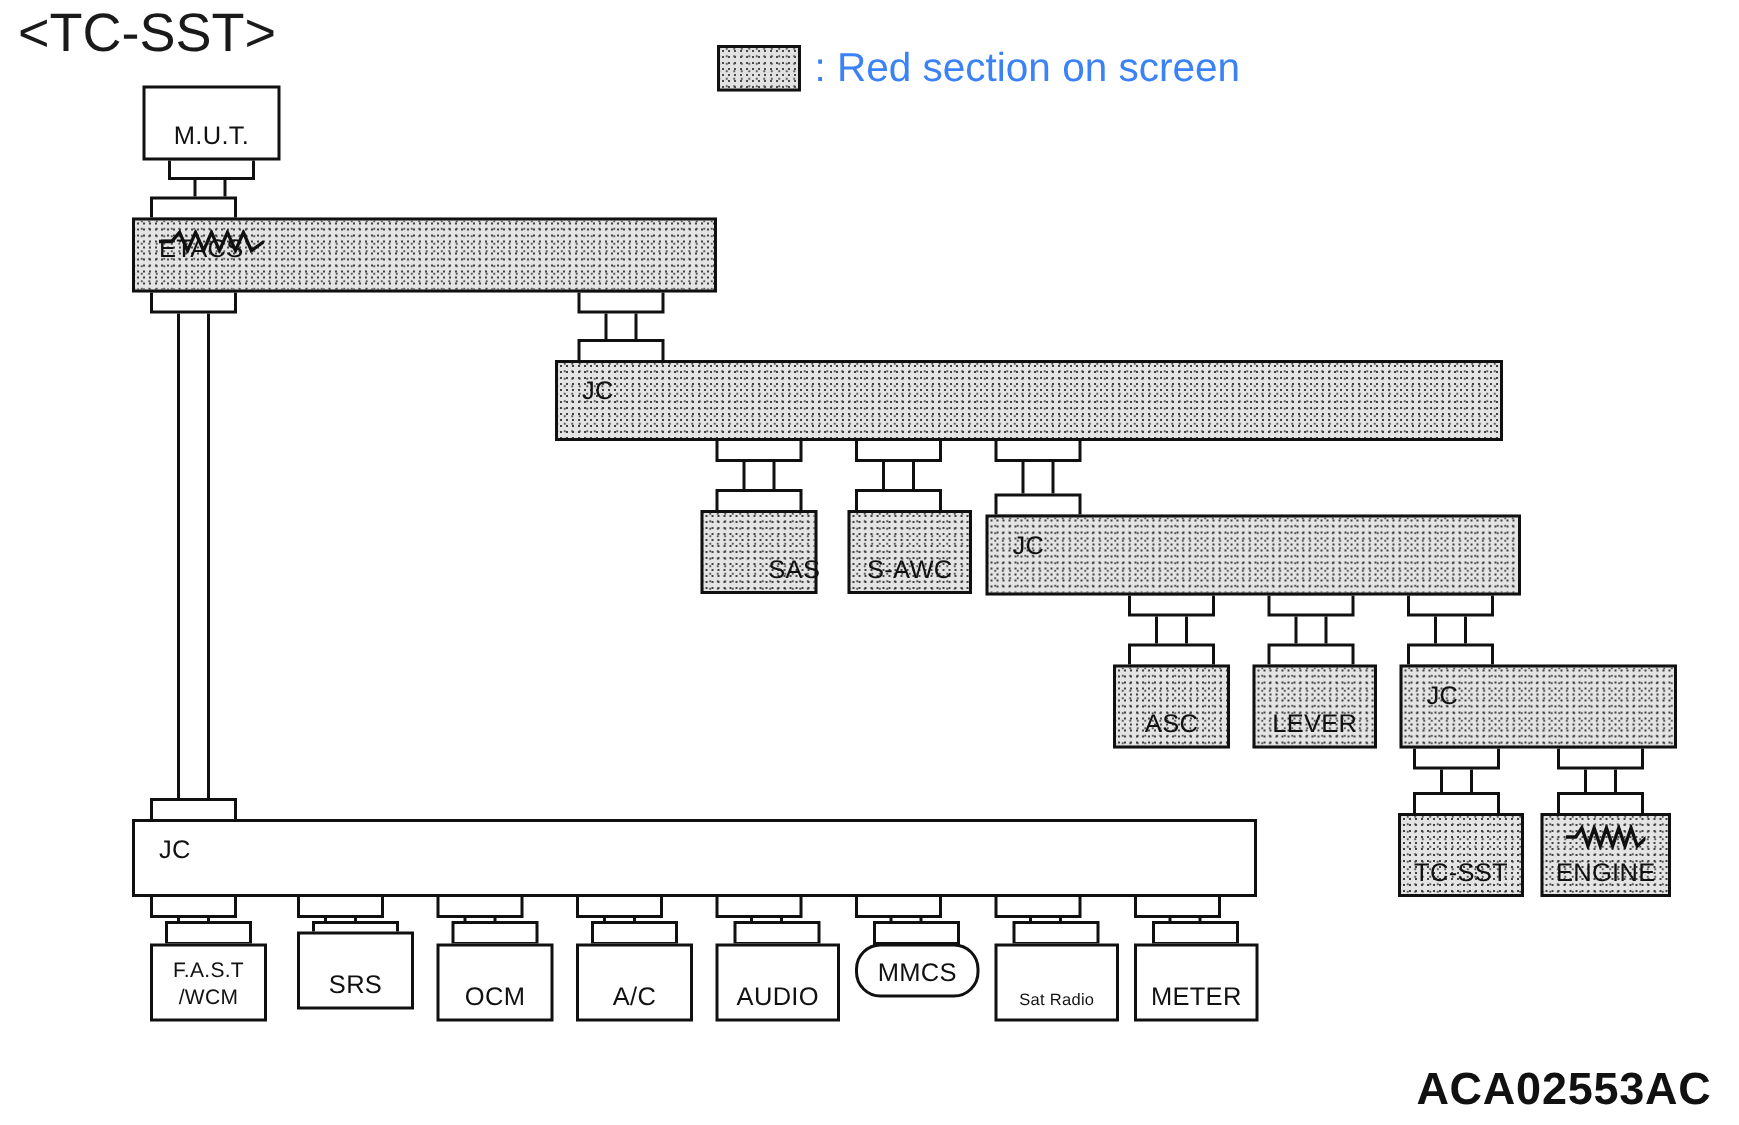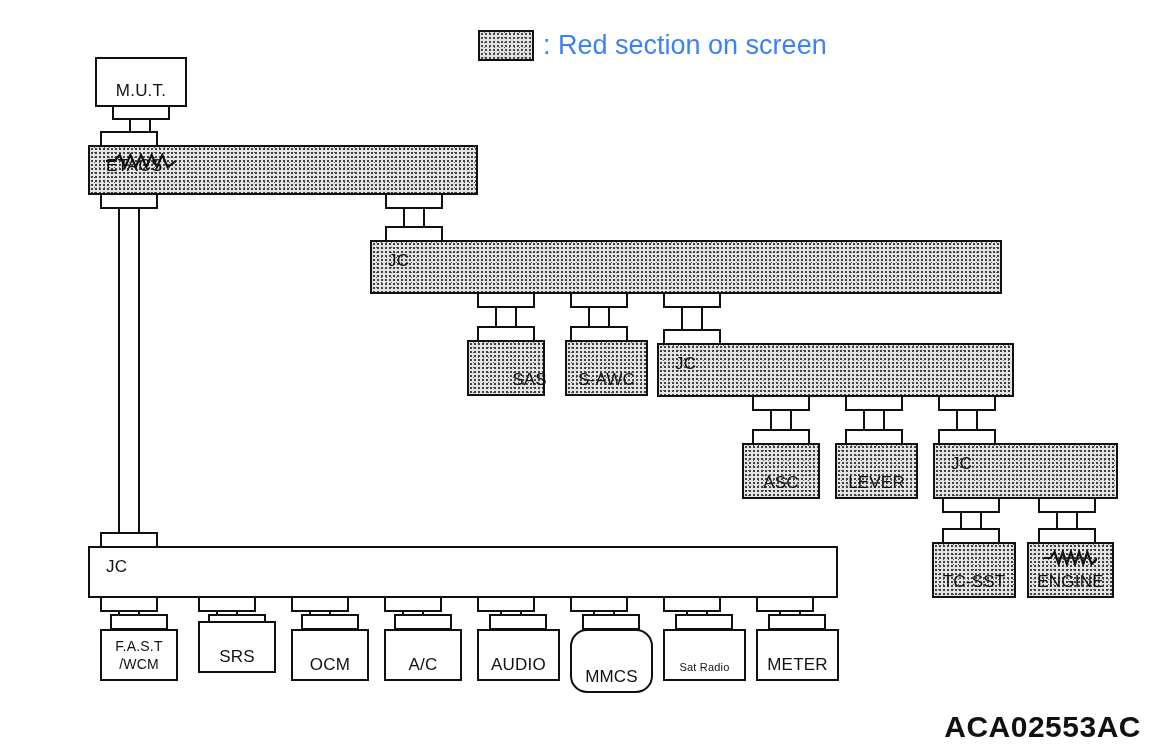--- a/index.html
+++ b/index.html
@@ -151,20 +151,21 @@
     border-right: 2px solid #101010;
     background: transparent;
     z-index: 1;
   }
 </style>
 </head>
 <body>
 
 <div id="stage">
 
+  <div id="diagram-title">&lt;TC-SST&gt;</div>
 
   <div id="legend">
     <div class="swatch"></div>
     <div class="legend-text">: Red section on screen</div>
   </div>
 
   <div id="layers">
       <div class="cable" style="left: 129px; top: 118px; width: 22px; height: 16px;"></div>
       <div class="cable" style="left: 118px; top: 207px; width: 22px; height: 327px;"></div>
       <div class="cable" style="left: 403px; top: 207px; width: 22px; height: 21px;"></div>
@@ -273,21 +274,21 @@
       </div>
       <div class="node white box" style="left: 291px; top: 629px; width: 78px; height: 52px; z-index: 5;">
         <div class="label">OCM</div>
       </div>
       <div class="node white box" style="left: 384px; top: 629px; width: 78px; height: 52px; z-index: 5;">
         <div class="label">A/C</div>
       </div>
       <div class="node white box" style="left: 477px; top: 629px; width: 83px; height: 52px; z-index: 5;">
         <div class="label">AUDIO</div>
       </div>
-      <div class="node white box" style="left: 570px; top: 629px; width: 83px; height: 64px; z-index: 5; border-radius: 17px;">
+      <div class="node white box" style="left: 570px; top: 629px; width: 83px; height: 36px; z-index: 5; border-radius: 17px;">
         <div class="label">MMCS</div>
       </div>
       <div class="node white box" style="left: 663px; top: 629px; width: 83px; height: 52px; z-index: 5;">
         <div class="label tiny">Sat Radio</div>
       </div>
       <div class="node white box" style="left: 756px; top: 629px; width: 83px; height: 52px; z-index: 5;">
         <div class="label">METER</div>
       </div>
     </div>
 

